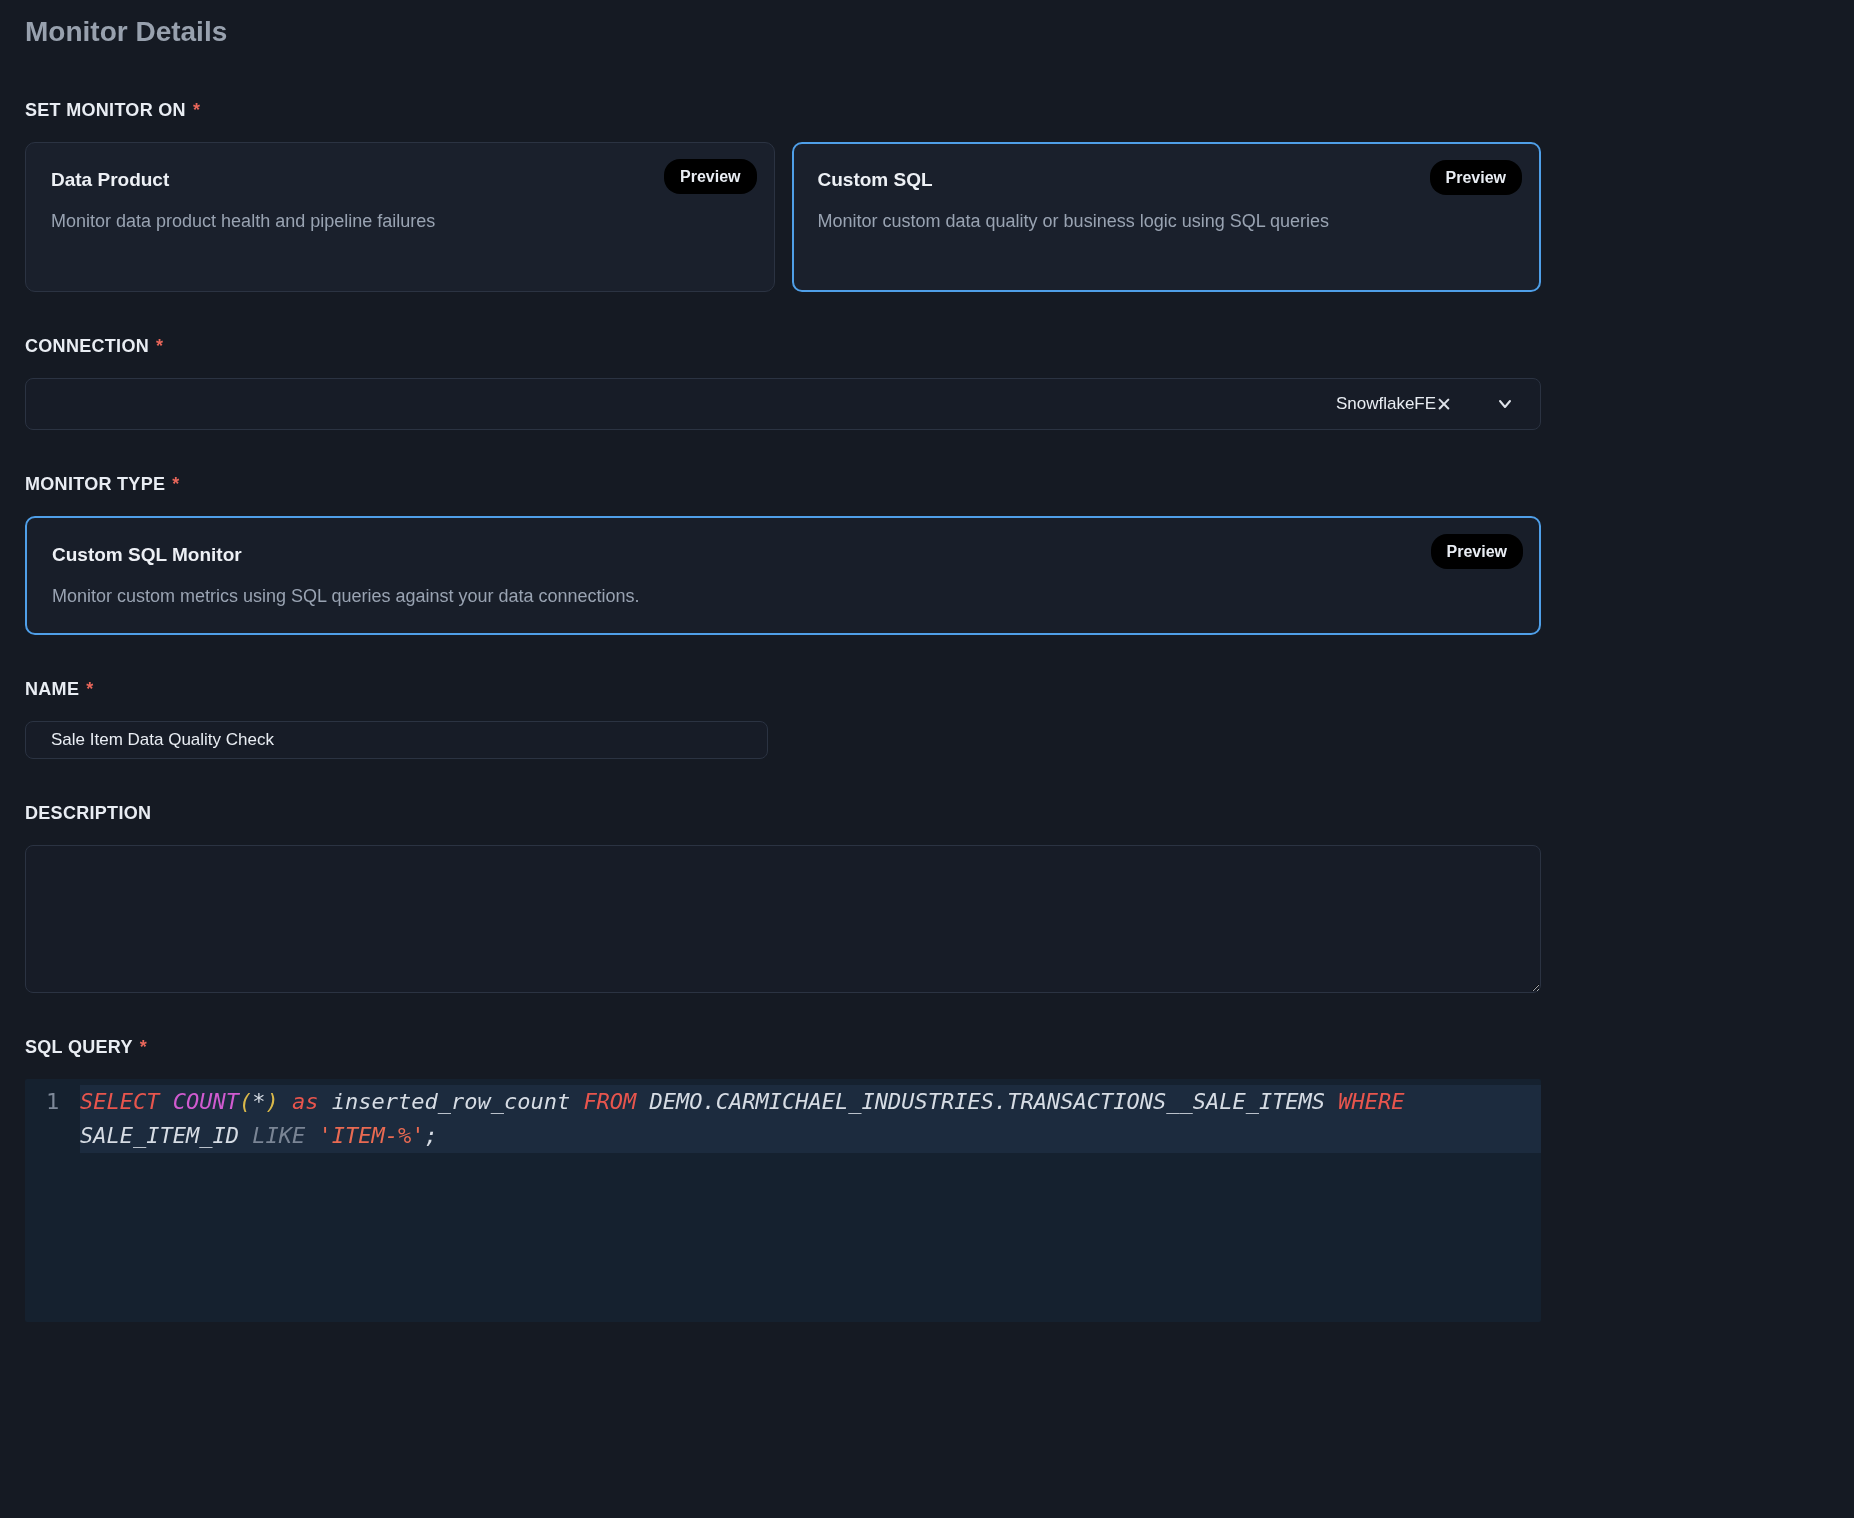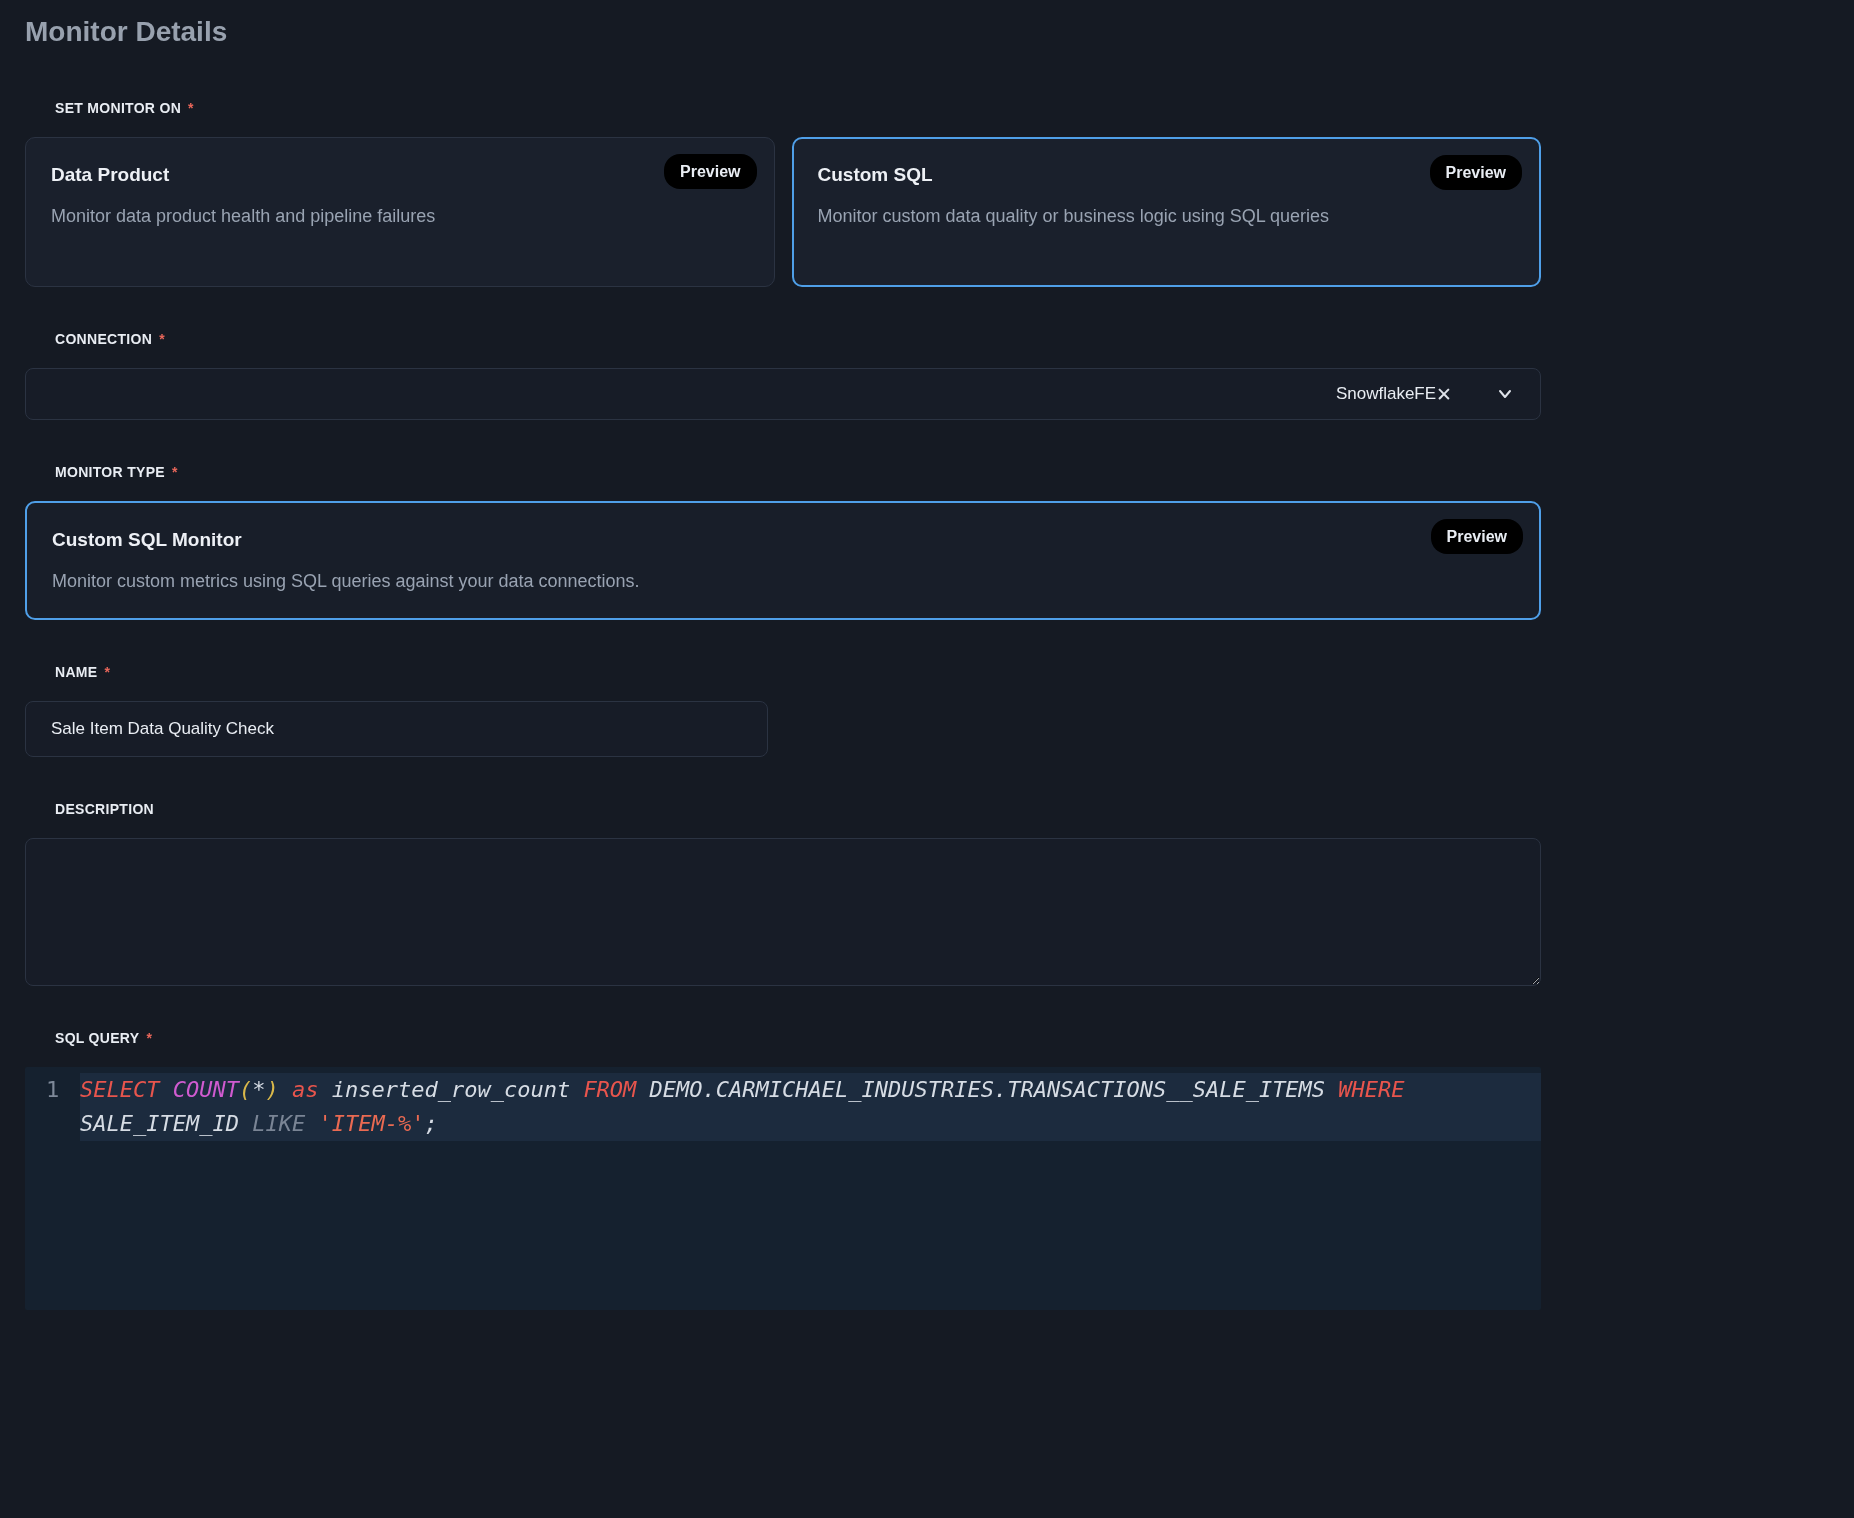--- a/index.html
+++ b/index.html
@@ -15,26 +15,25 @@
   .page-title {
     font-size: 28px;
     font-weight: 600;
     color: #98a1ae;
     margin-bottom: 52px;
   }
 
   .section { margin-bottom: 44px; }
 
   .field-label {
-    font-size: 14px;
+    font-size: 18px;
     font-weight: 600;
     color: #e9edf3;
     letter-spacing: 0.3px;
     margin-bottom: 21px;
-    margin-left: 30px;
   }
   .req { color: var(--required, #e8665a); margin-left: 7px; font-weight: 600; }
 
   
   .card-row { display: flex; gap: 17px; }
   .option-card {
     flex: 1;
     background: #1a202c;
     border: 1px solid #2b3342;
     border-radius: 10px;
@@ -83,21 +82,21 @@
     border-radius: 10px;
     padding: 26px 25px;
     position: relative;
     height: 119px;
   }
   .type-card .badge { top: 16px; right: 16px; }
 
   
   .text-input {
     width: 743px;
-    height: 56px;
+    height: 38px;
     background: #171c27;
     border: 1px solid #2b3342;
     border-radius: 8px;
     color: #e9edf3;
     font-size: 17px;
     padding: 0 25px;
     font-family: "Liberation Sans", "DejaVu Sans", sans-serif;
     outline: none;
   }
   .desc-input {

